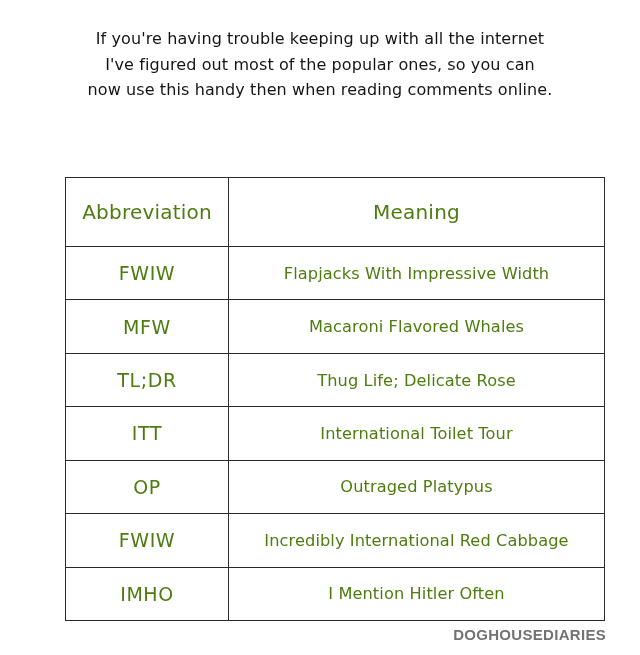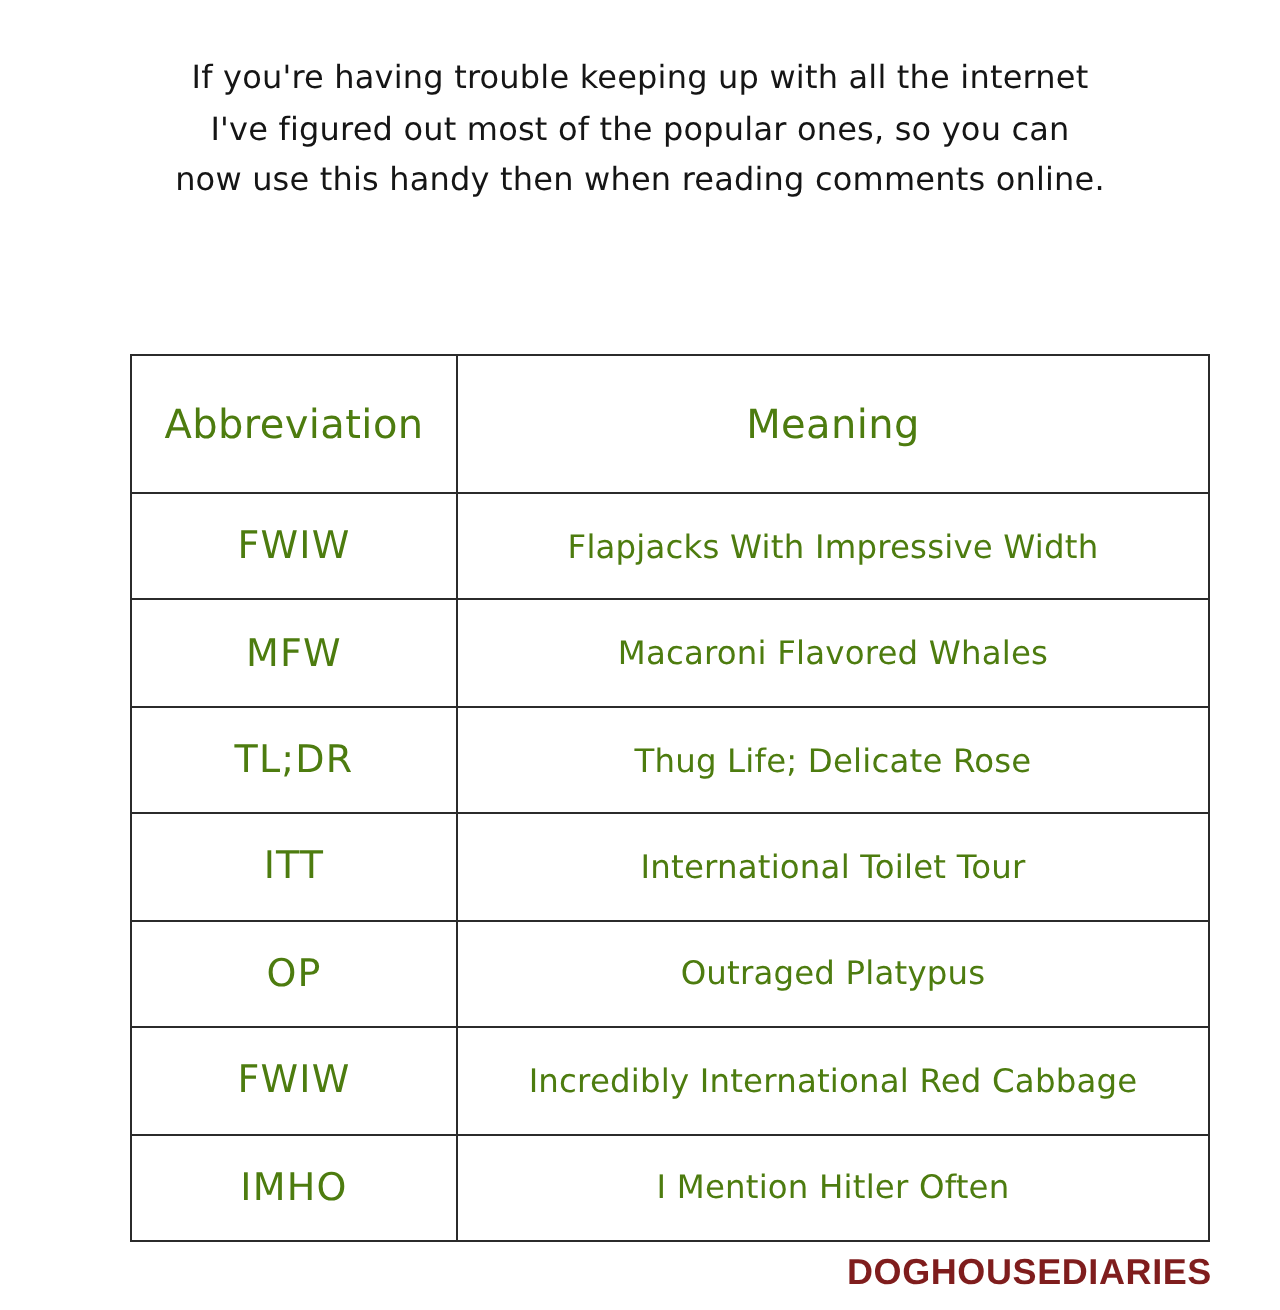--- a/index.html
+++ b/index.html
@@ -71,23 +71,23 @@
     letter-spacing: 0.1px;
   }
 
   
   #credit {
     position: absolute;
     right: 34px;
     top: 626px;
     font-family: "Liberation Sans", sans-serif;
     font-weight: bold;
-    font-size: 18px;
+    font-size: 15px;
     letter-spacing: 0.3px;
-    color: #7f1d1d;
+    color: #737373;
     white-space: nowrap;
   }
 </style>
 </head>
 <body>
 
 <div id="intro">
   <span class="line">If you're having trouble keeping up with all the internet</span>
   <span class="line">I've figured out most of the popular ones, so you can</span>
   <span class="line">now use this handy then when reading comments online.</span>

